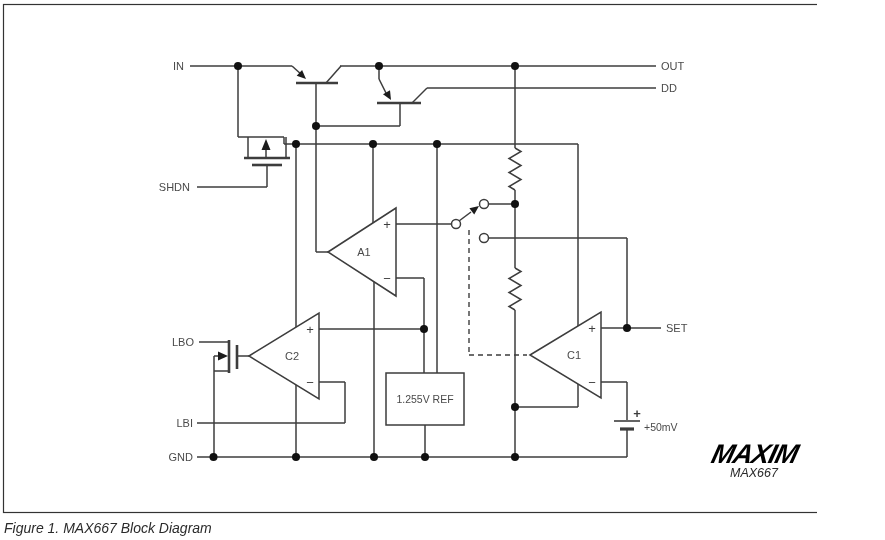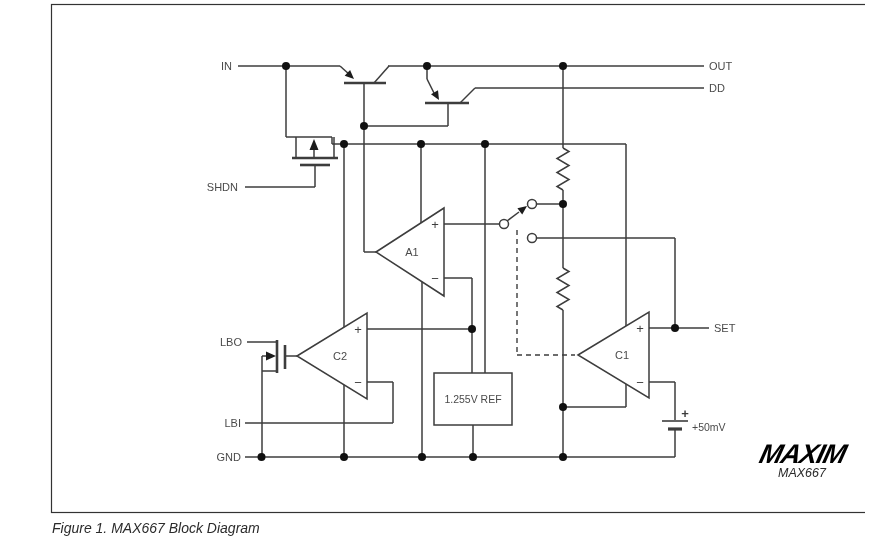--- a/index.html
+++ b/index.html
@@ -1,17 +1,17 @@
 <!DOCTYPE html>
 <html><head>
 <meta charset="utf-8">
 <style>
   html,body{margin:0;padding:0;background:#ffffff;}
   .page{position:relative;width:817px;height:540px;background:#ffffff;overflow:hidden;
-        font-family:"Liberation Sans","DejaVu Sans",sans-serif;margin-left:48px;}
+        font-family:"Liberation Sans","DejaVu Sans",sans-serif;}
   svg{display:block;}
   .wire{stroke:#3d3d3d;stroke-width:1.5;fill:none;}
   .wire-thick{stroke:#3d3d3d;stroke-width:2.6;fill:none;}
   .dashed{stroke:#3d3d3d;stroke-width:1.4;fill:none;stroke-dasharray:5 4;}
   .shape{stroke:#3d3d3d;stroke-width:1.5;fill:#ffffff;}
   .dot{fill:#111111;stroke:none;}
   .ocircle{fill:#ffffff;stroke:#3d3d3d;stroke-width:1.5;}
   .arrow{fill:#1c1c1c;stroke:none;}
   .lbl{font-family:"Liberation Sans","DejaVu Sans",sans-serif;font-size:11px;fill:#4a4a4a;}
   .sign{font-family:"Liberation Sans","DejaVu Sans",sans-serif;font-size:13px;fill:#3d3d3d;}

